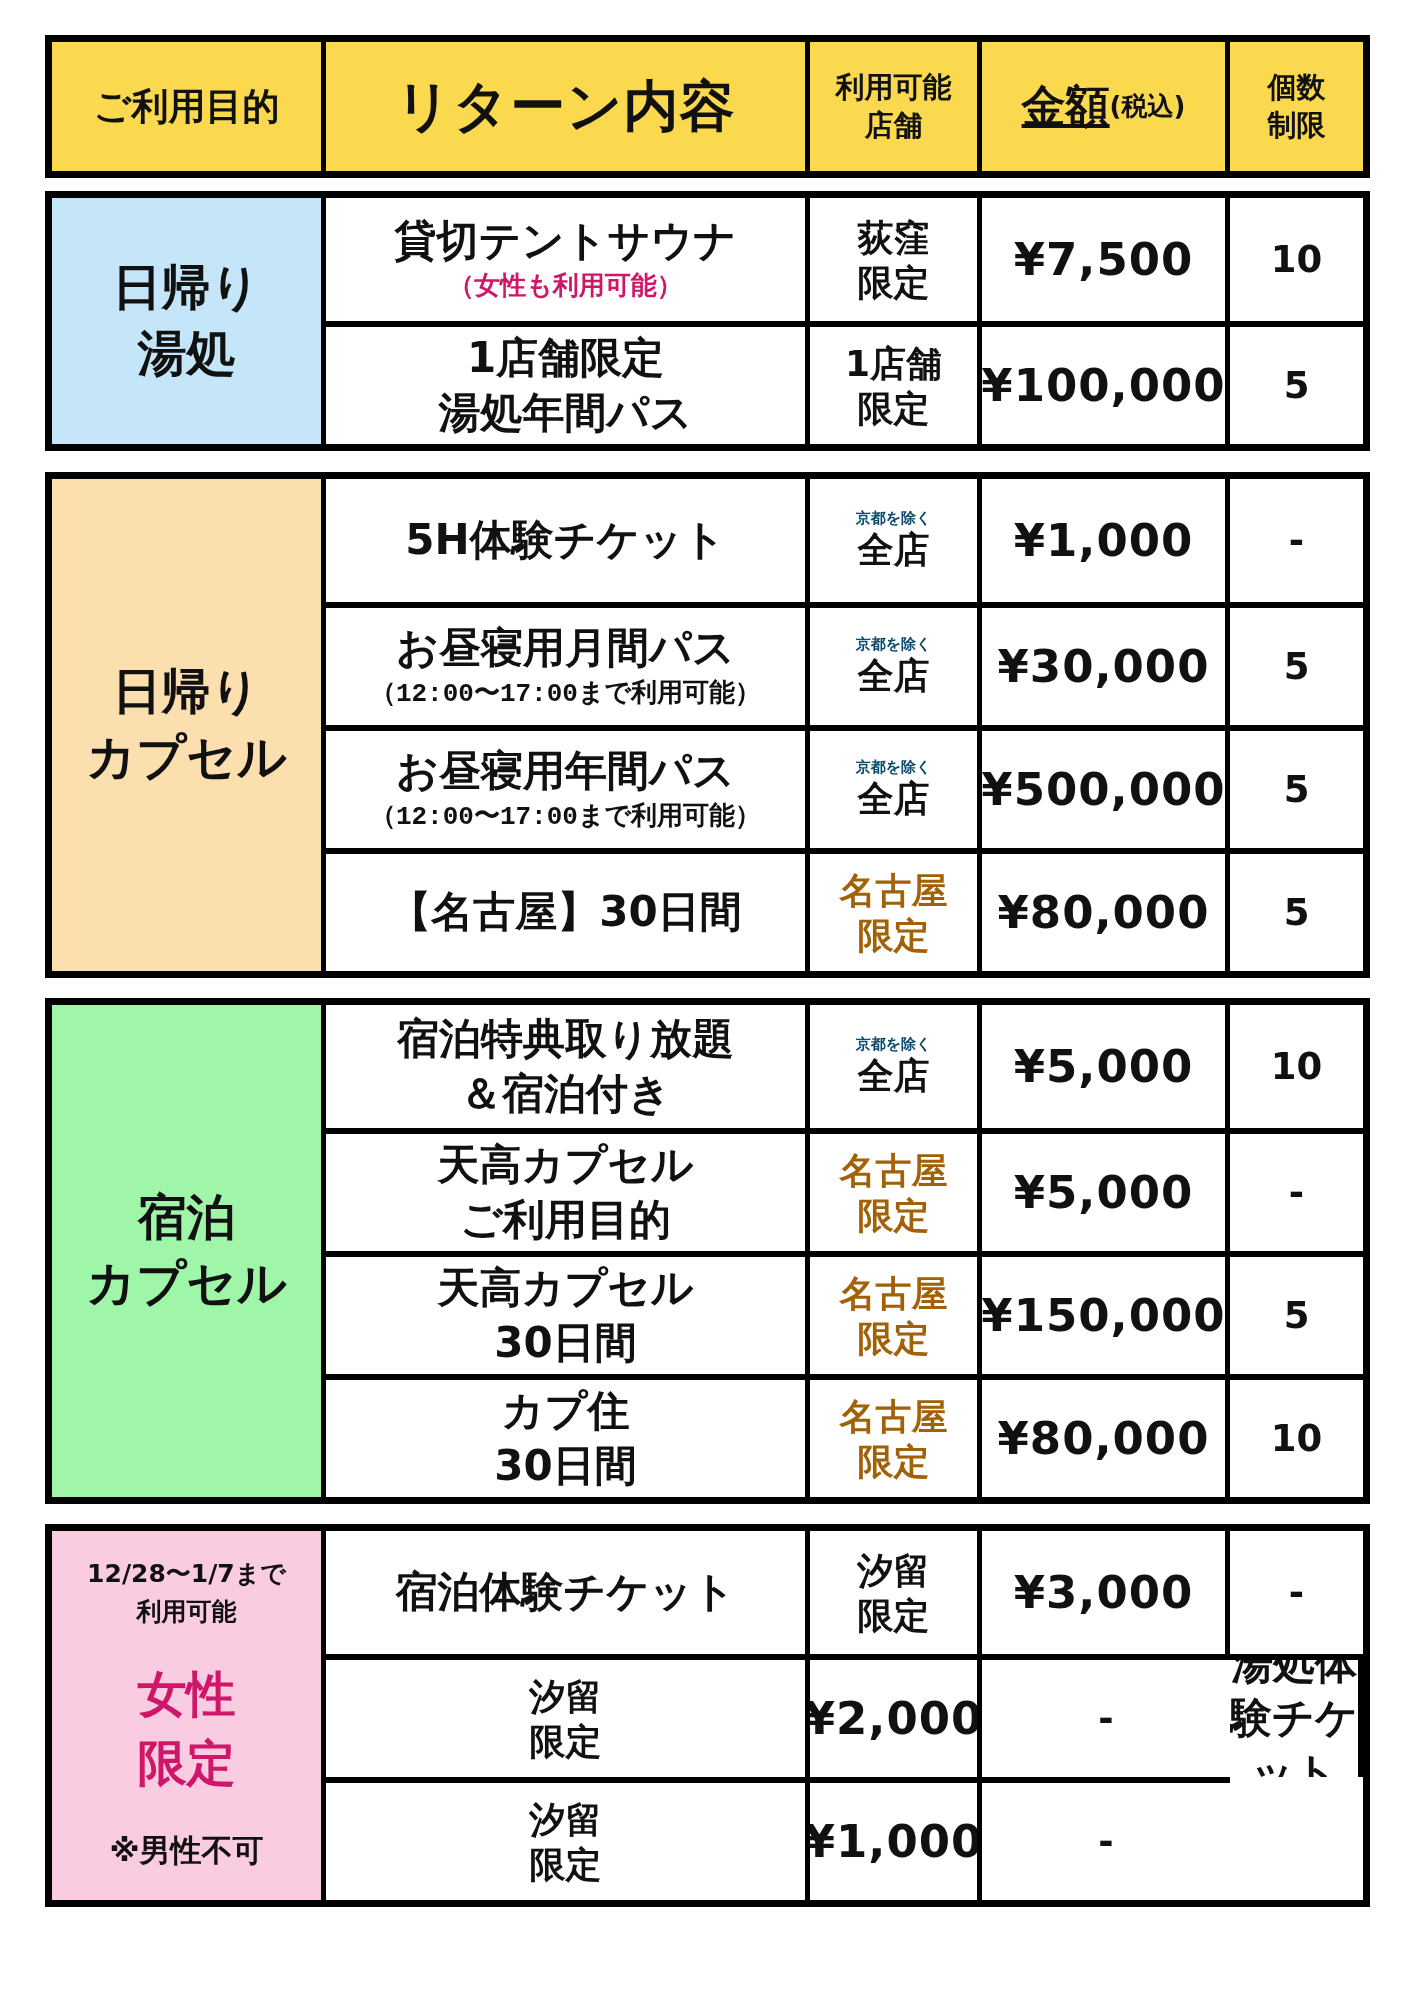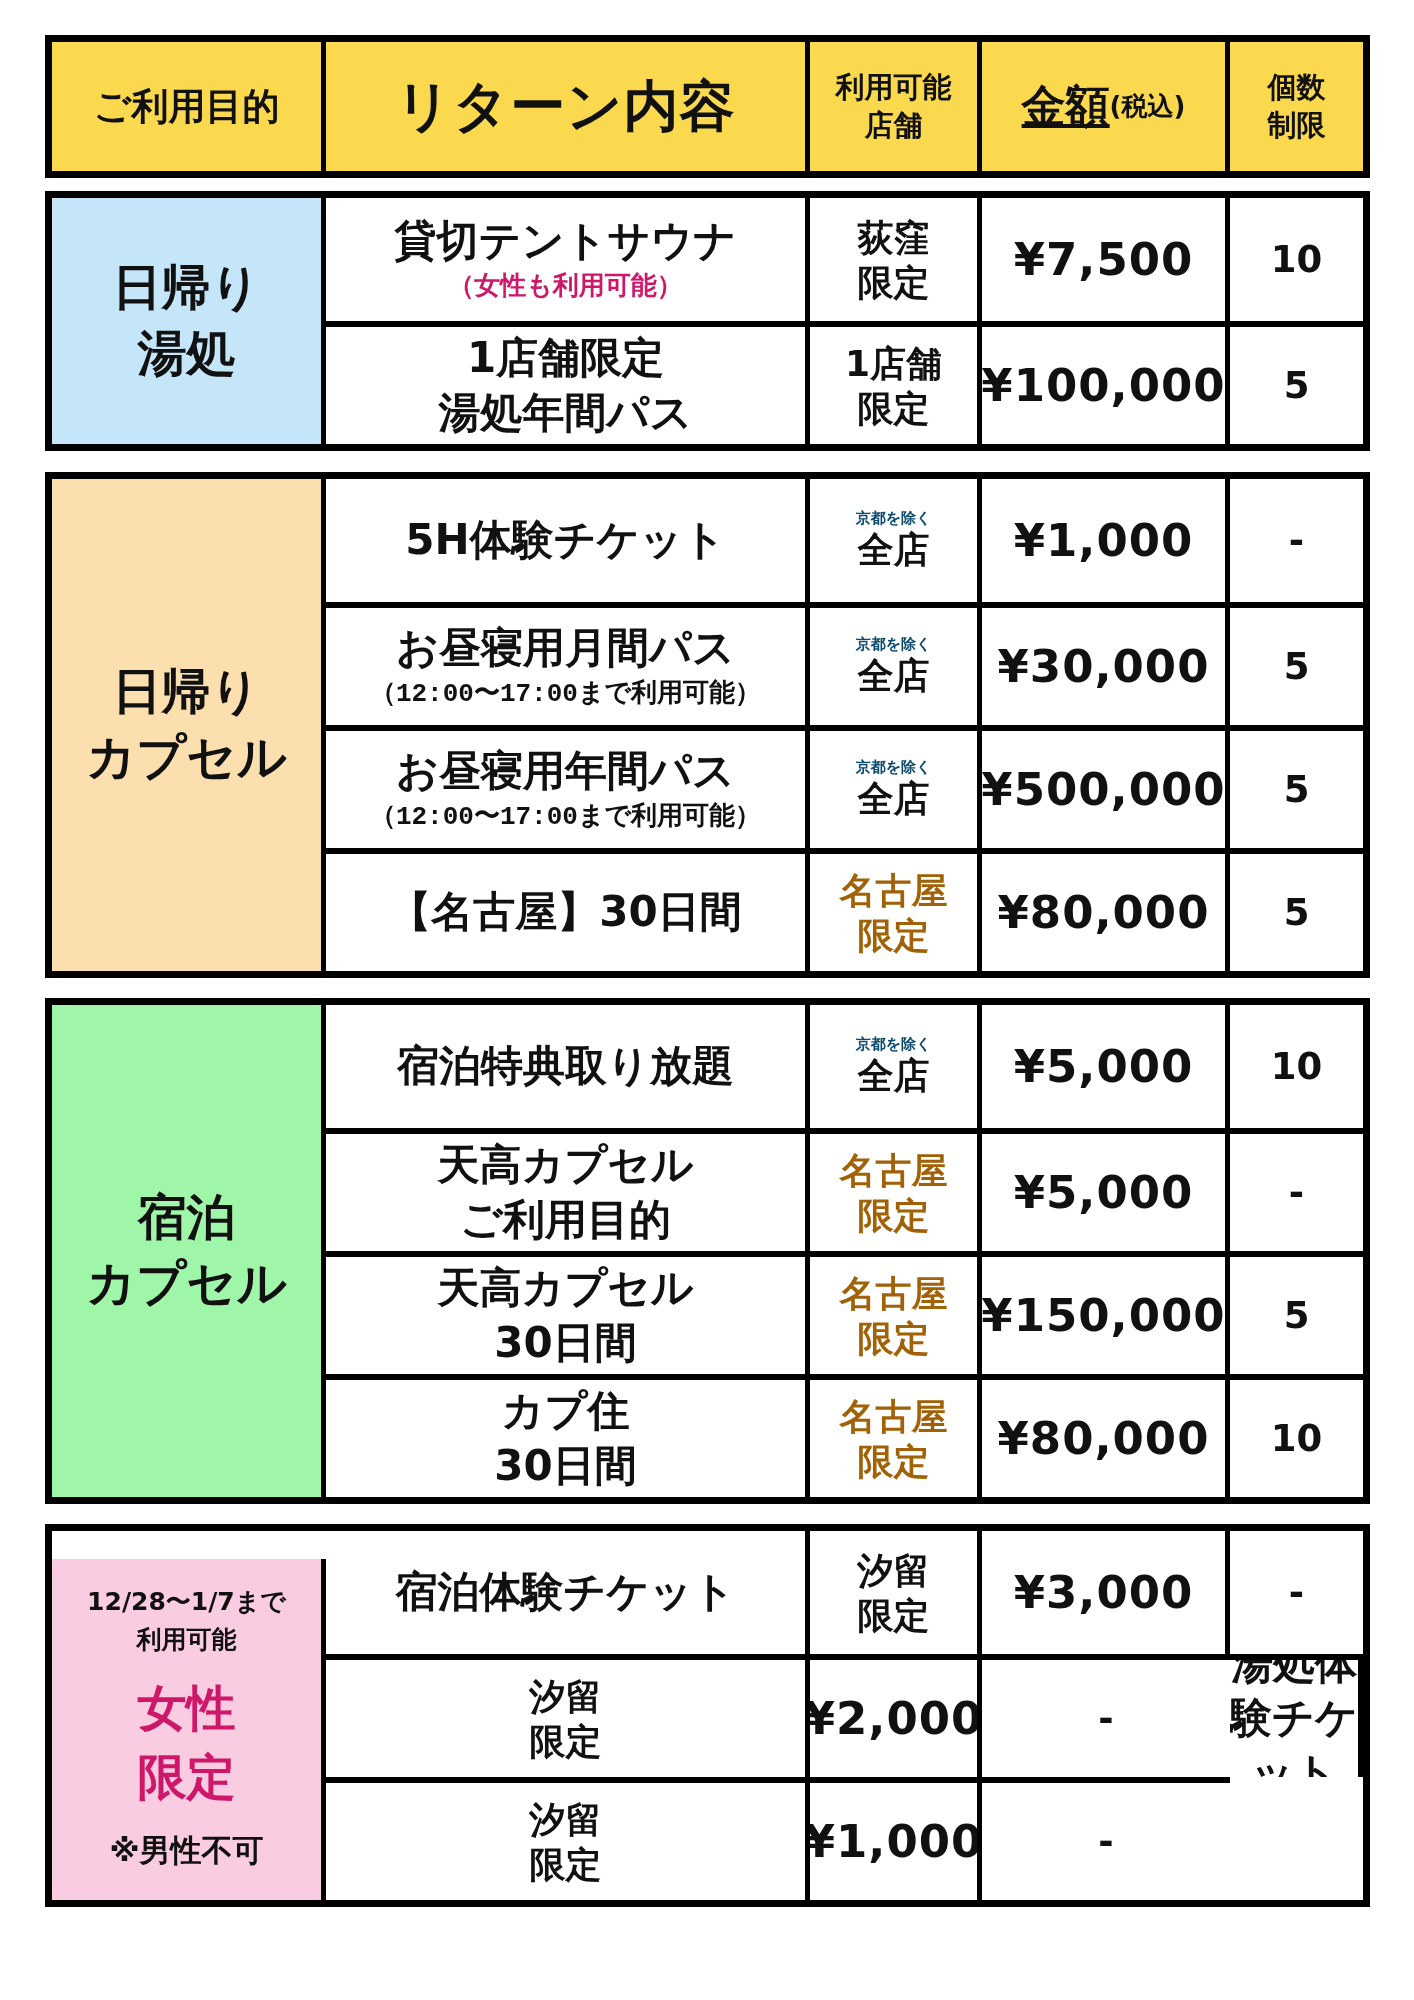--- a/index.html
+++ b/index.html
@@ -30,21 +30,21 @@
     display: flex; flex-direction: column;
     justify-content: center; align-items: center;
     text-align: center;
     overflow: hidden;
   }
   .cell.last { border-right: none; }
   .bt { border-top: 6px solid #000; }
 
   .label-cell { grid-column: 1; }
   .span2 { grid-row: 1 / span 2; }
-  .span3 { grid-row: 1 / span 3; margin-top: 28px; }
+  .span3 { grid-row: 1 / span 3; }
   .span4 { grid-row: 1 / span 4; }
 
   .bg-blue  { background: #C5E5F8; }
   .bg-peach { background: #FBDFAF; }
   .bg-green { background: #A0F6A8; }
   .bg-pink  { background: #F9CCE1; }
 
   
   .h-purpose { font-size: 37px; }
   .h-return  { font-size: 55px; letter-spacing: 1px; }
@@ -208,20 +208,21 @@
   </div>
 
   <div class="tbl grp gap20">
     <div class="cell label-cell span4 bg-green">
       <span class="glabel">宿泊</span>
       <span class="glabel">カプセル</span>
     </div>
 
     <div class="cell">
       <span class="name">宿泊特典取り放題</span>
+      <span class="name">＆宿泊付き</span>
     </div>
     <div class="cell store">
       <span class="store-note">京都を除く</span>
       <span class="store-main">全店</span>
     </div>
     <div class="cell">
       <span class="price">¥5,000</span>
     </div>
     <div class="cell last">
       <span class="limit">10</span>

